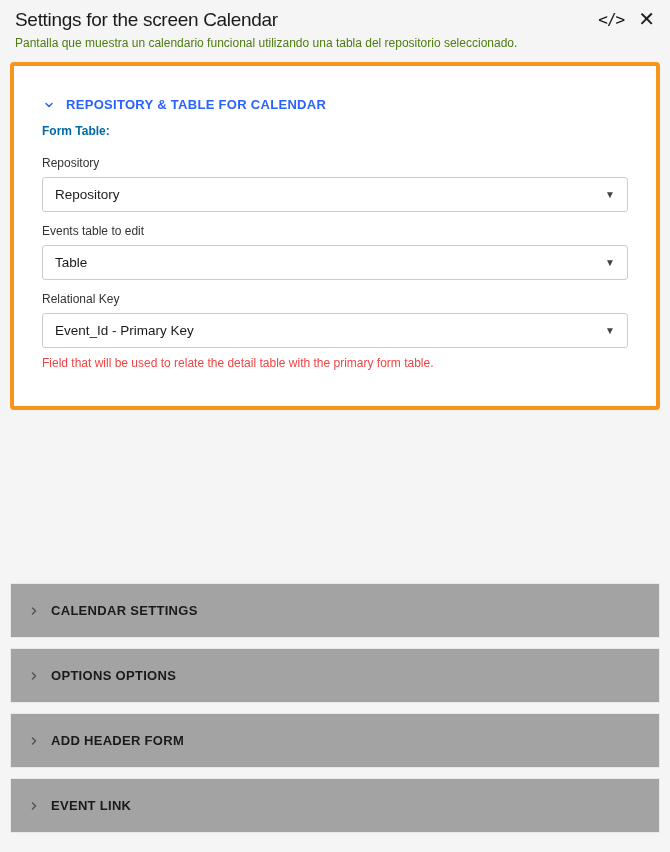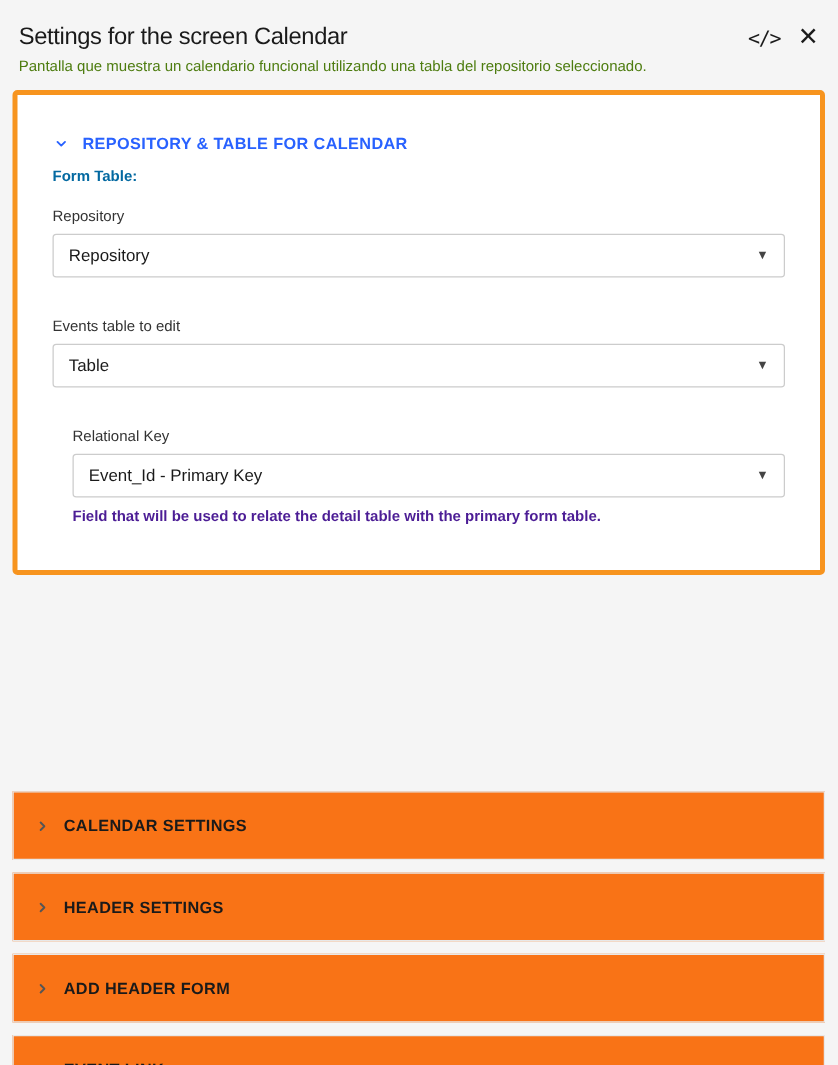--- a/index.html
+++ b/index.html
@@ -12,23 +12,23 @@
       background: #f5f5f5;
       width: 670px;
       height: 852px;
       overflow: hidden;
     }
     .container {
       padding: 0;
     }
     .header {
       display: flex;
-      align-items: center;
+      align-items: flex-start;
       justify-content: space-between;
-      padding: 19px 15px 5px 15px;
+      padding: 9px 15px 5px 15px;
     }
     .header-title {
       font-size: 19px;
       font-weight: 400;
       color: #1a1a1a;
       letter-spacing: -0.3px;
     }
     .header-actions {
       display: flex;
       align-items: center;
@@ -90,25 +90,24 @@
     .section-body {
       padding: 0 16px 16px 16px;
     }
     .form-table-label {
       font-size: 12px;
       font-weight: 700;
       color: #0369a1;
       margin-bottom: 18px;
     }
     .field-group {
-      margin-bottom: 32px;
+      margin-bottom: 12px;
     }
     .field-group:last-child {
       margin-bottom: 8px;
-      margin-left: 16px;
     }
     .field-label {
       font-size: 12px;
       color: #333;
       margin-bottom: 7px;
       display: block;
     }
     .select-box {
       width: 100%;
       border: 1px solid #ccc;
@@ -121,26 +120,25 @@
       cursor: pointer;
       font-size: 13.5px;
       color: #1a1a1a;
     }
     .select-box .arrow {
       font-size: 10px;
       color: #444;
     }
     .helper-text {
       font-size: 12px;
-      color: #4c1d95;
+      color: #ef4444;
       margin-top: 8px;
-      font-weight: bold;
     }
     .collapsed-section {
-      background: #f97316;
+      background: #a3a3a3;
       border: 1px solid #e8e8e8;
       margin-top: 10px;
       padding: 19px 16px;
       display: flex;
       align-items: center;
       gap: 10px;
       cursor: pointer;
     }
     .collapsed-section .section-title {
       color: #1a1a1a;
@@ -215,21 +213,21 @@
       </span>
       <span class="section-title">CALENDAR SETTINGS</span>
     </div>
 
     <div class="collapsed-section">
       <span class="chevron">
         <svg viewBox="0 0 24 24" fill="none">
             <path d="M9 6l6 6-6 6" stroke="#555" stroke-width="3" stroke-linecap="round" stroke-linejoin="round"></path>
           </svg>
       </span>
-      <span class="section-title">HEADER SETTINGS</span>
+      <span class="section-title">OPTIONS OPTIONS</span>
     </div>
 
     <div class="collapsed-section">
       <span class="chevron">
         <svg viewBox="0 0 24 24" fill="none">
             <path d="M9 6l6 6-6 6" stroke="#555" stroke-width="3" stroke-linecap="round" stroke-linejoin="round"></path>
           </svg>
       </span>
       <span class="section-title">ADD HEADER FORM</span>
     </div>

